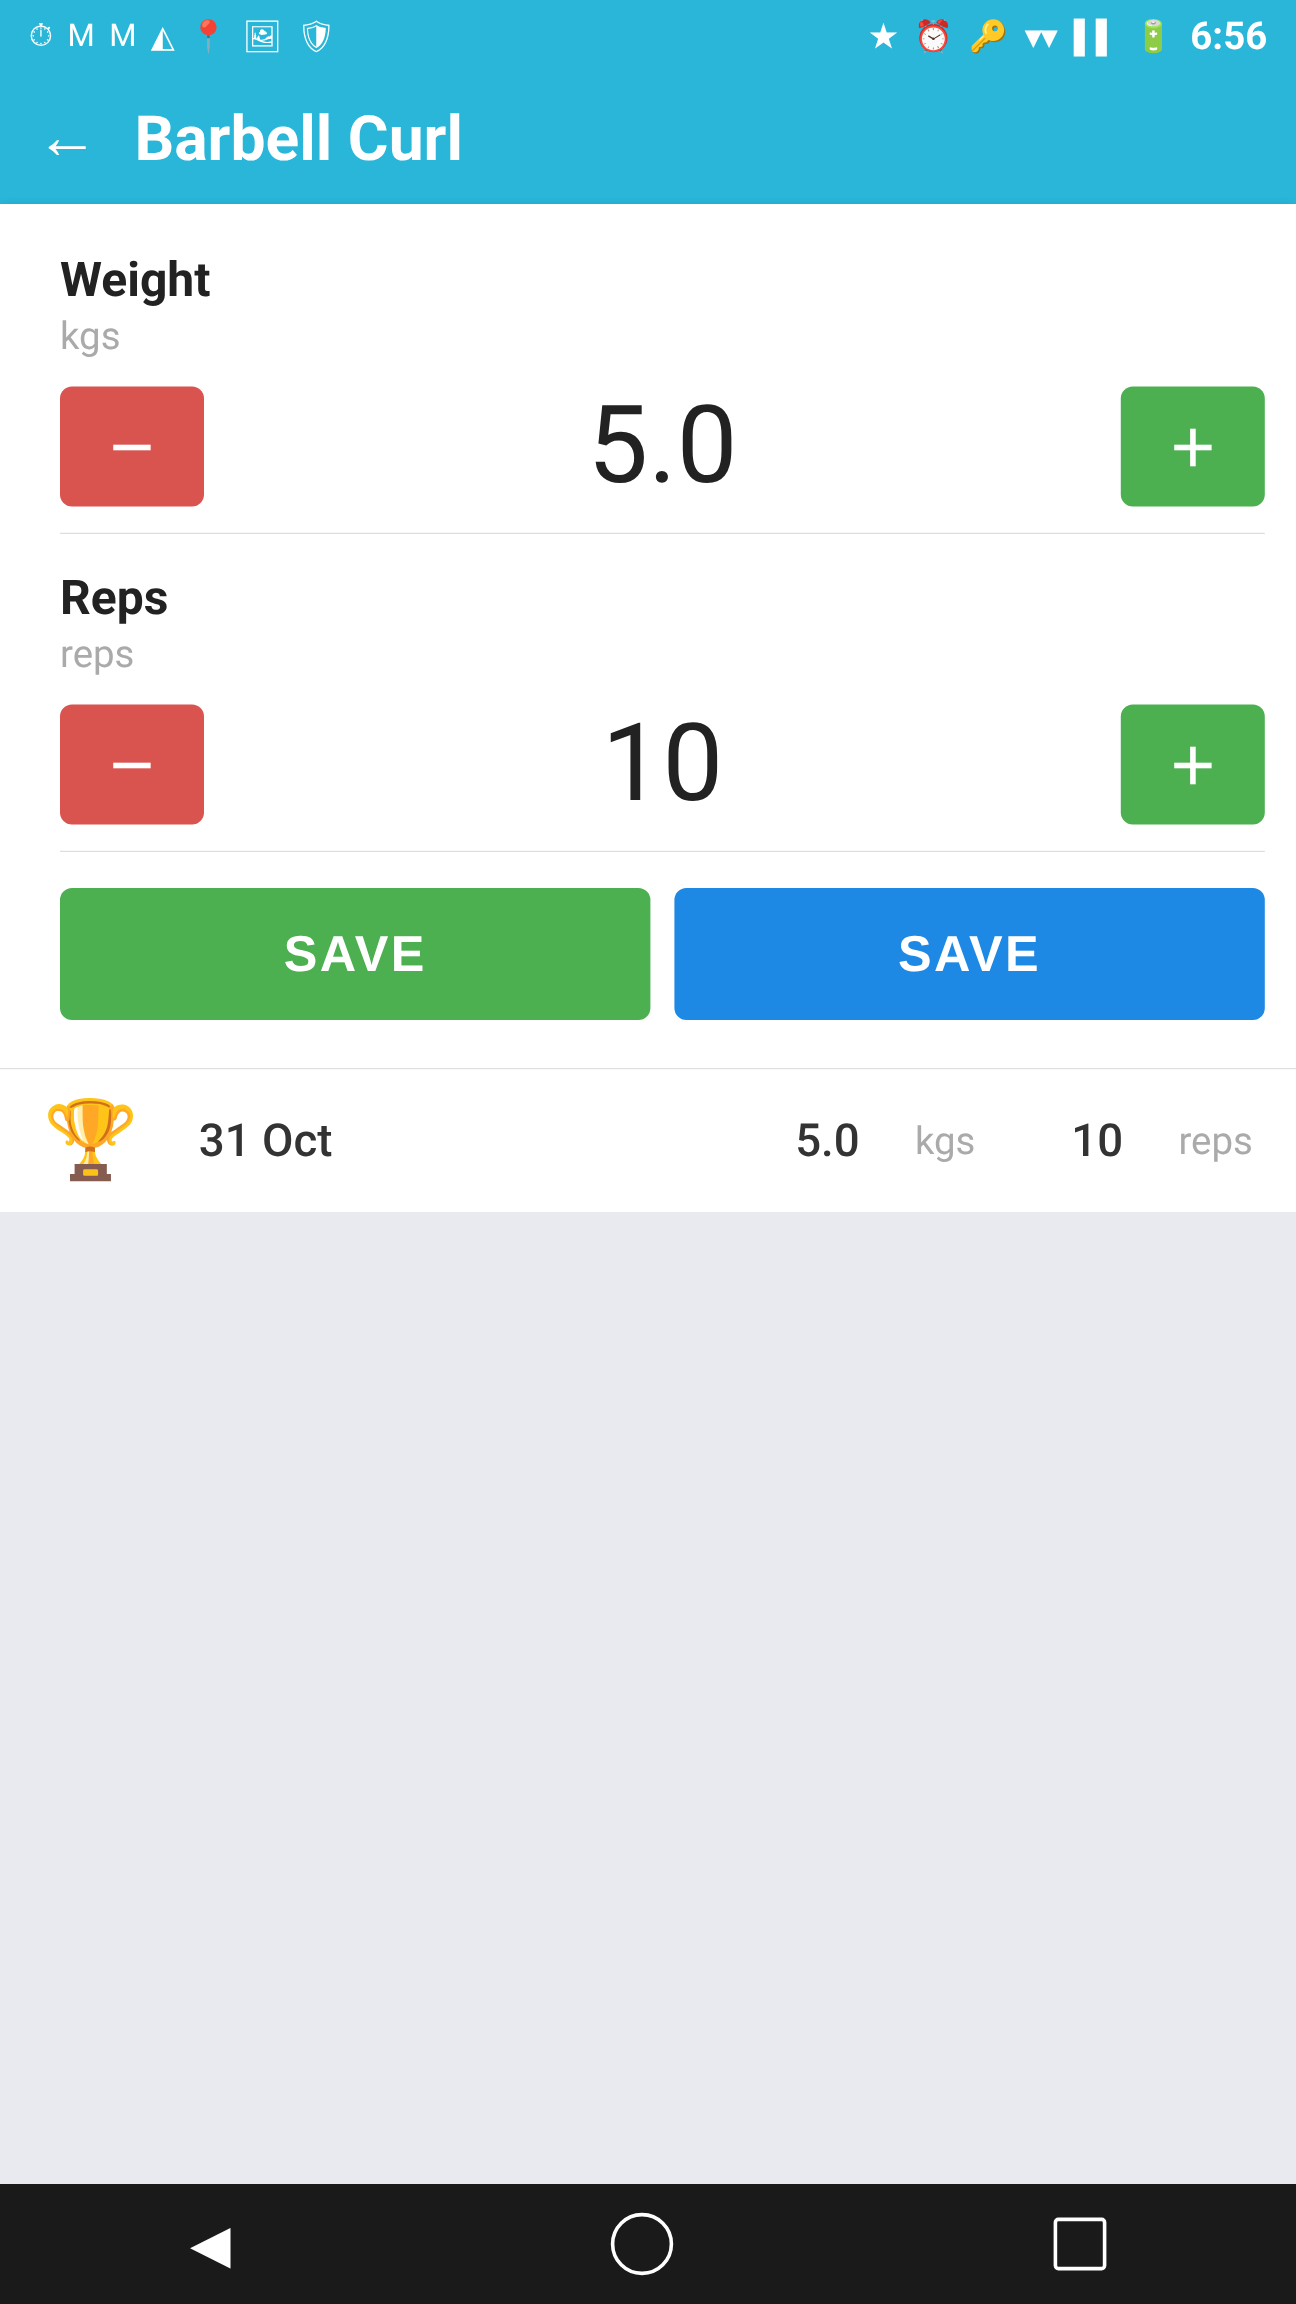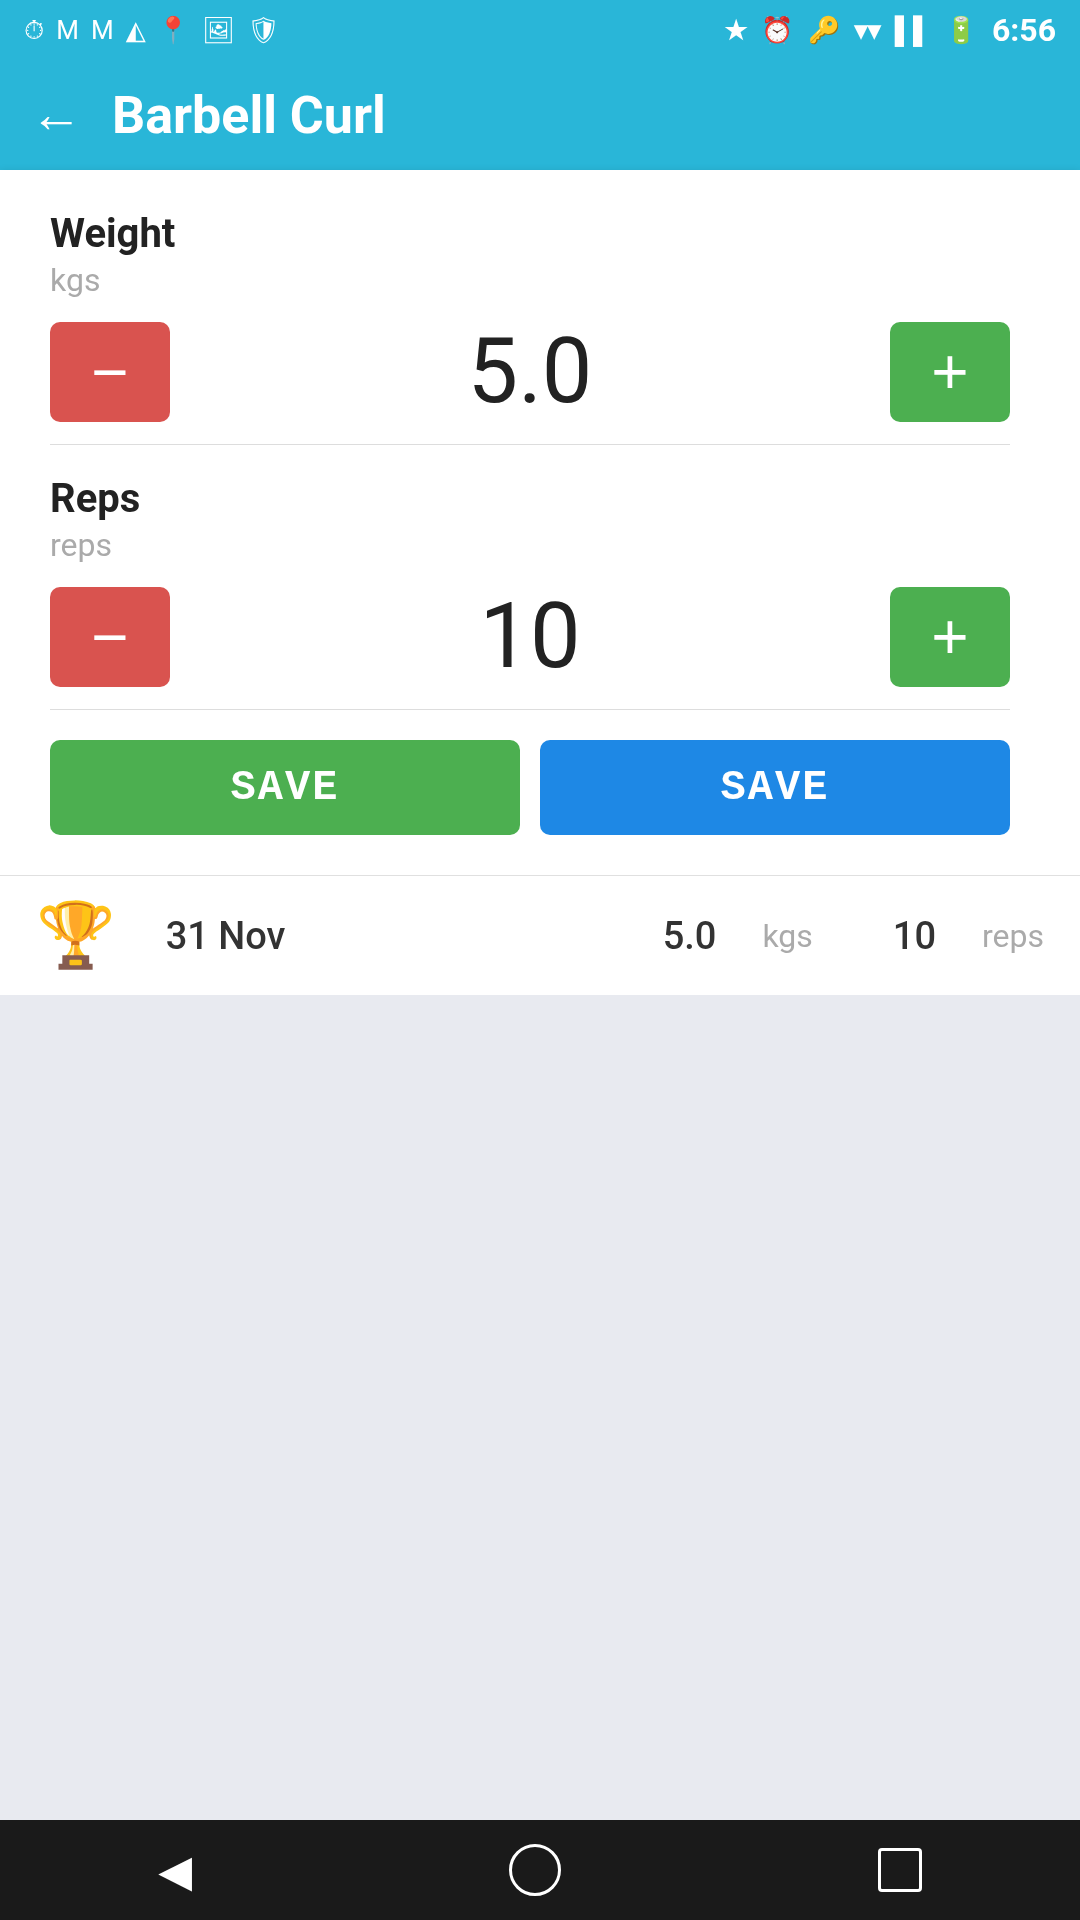--- a/index.html
+++ b/index.html
@@ -60,21 +60,21 @@
     .top-bar-title {
       color: white;
       font-size: 52px;
       font-weight: bold;
     }
 
     
     .main-card {
       background: white;
       margin: 0;
-      padding: 40px 70px 40px 50px;
+      padding: 40px 26px 40px 50px;
       flex-shrink: 0;
       box-shadow: 0 2px 8px rgba(0,0,0,0.15);
     }
 
     .section-label {
       font-size: 40px;
       font-weight: bold;
       color: #222;
       margin-bottom: 4px;
     }
@@ -122,29 +122,28 @@
     }
 
     
     .action-row {
       display: flex;
       gap: 20px;
       margin-top: 10px;
     }
     .action-btn {
       flex: 1;
-      height: 95px;
+      height: 110px;
       border: none;
       border-radius: 10px;
       font-size: 42px;
       font-weight: bold;
       letter-spacing: 2px;
       cursor: pointer;
       color: white;
-      font-family: Liberation Mono, monospace;
     }
     .action-btn-save  { background: #4caf50; }
     .action-btn-clear { background: #1e88e5; }
 
     
     .record-row {
       background: white;
       height: 120px;
       display: flex;
       align-items: center;
@@ -282,21 +281,21 @@
 
   <div class="action-row">
     <button class="action-btn action-btn-save">SAVE</button>
     <button class="action-btn action-btn-clear">SAVE</button>
   </div>
 
 </div>
 
 <div class="record-row">
   <span class="trophy-icon">🏆</span>
-  <span class="record-date">31 Nov</span>
+  <span class="record-date">31 Oct</span>
   <span class="record-weight-val">5.0</span>
   <span class="record-weight-unit">kgs</span>
   <span class="record-reps-val">10</span>
   <span class="record-reps-unit">reps</span>
 </div>
 
 <div class="empty-area"></div>
 
 <div class="nav-bar">
   <button class="nav-btn">◀</button>

